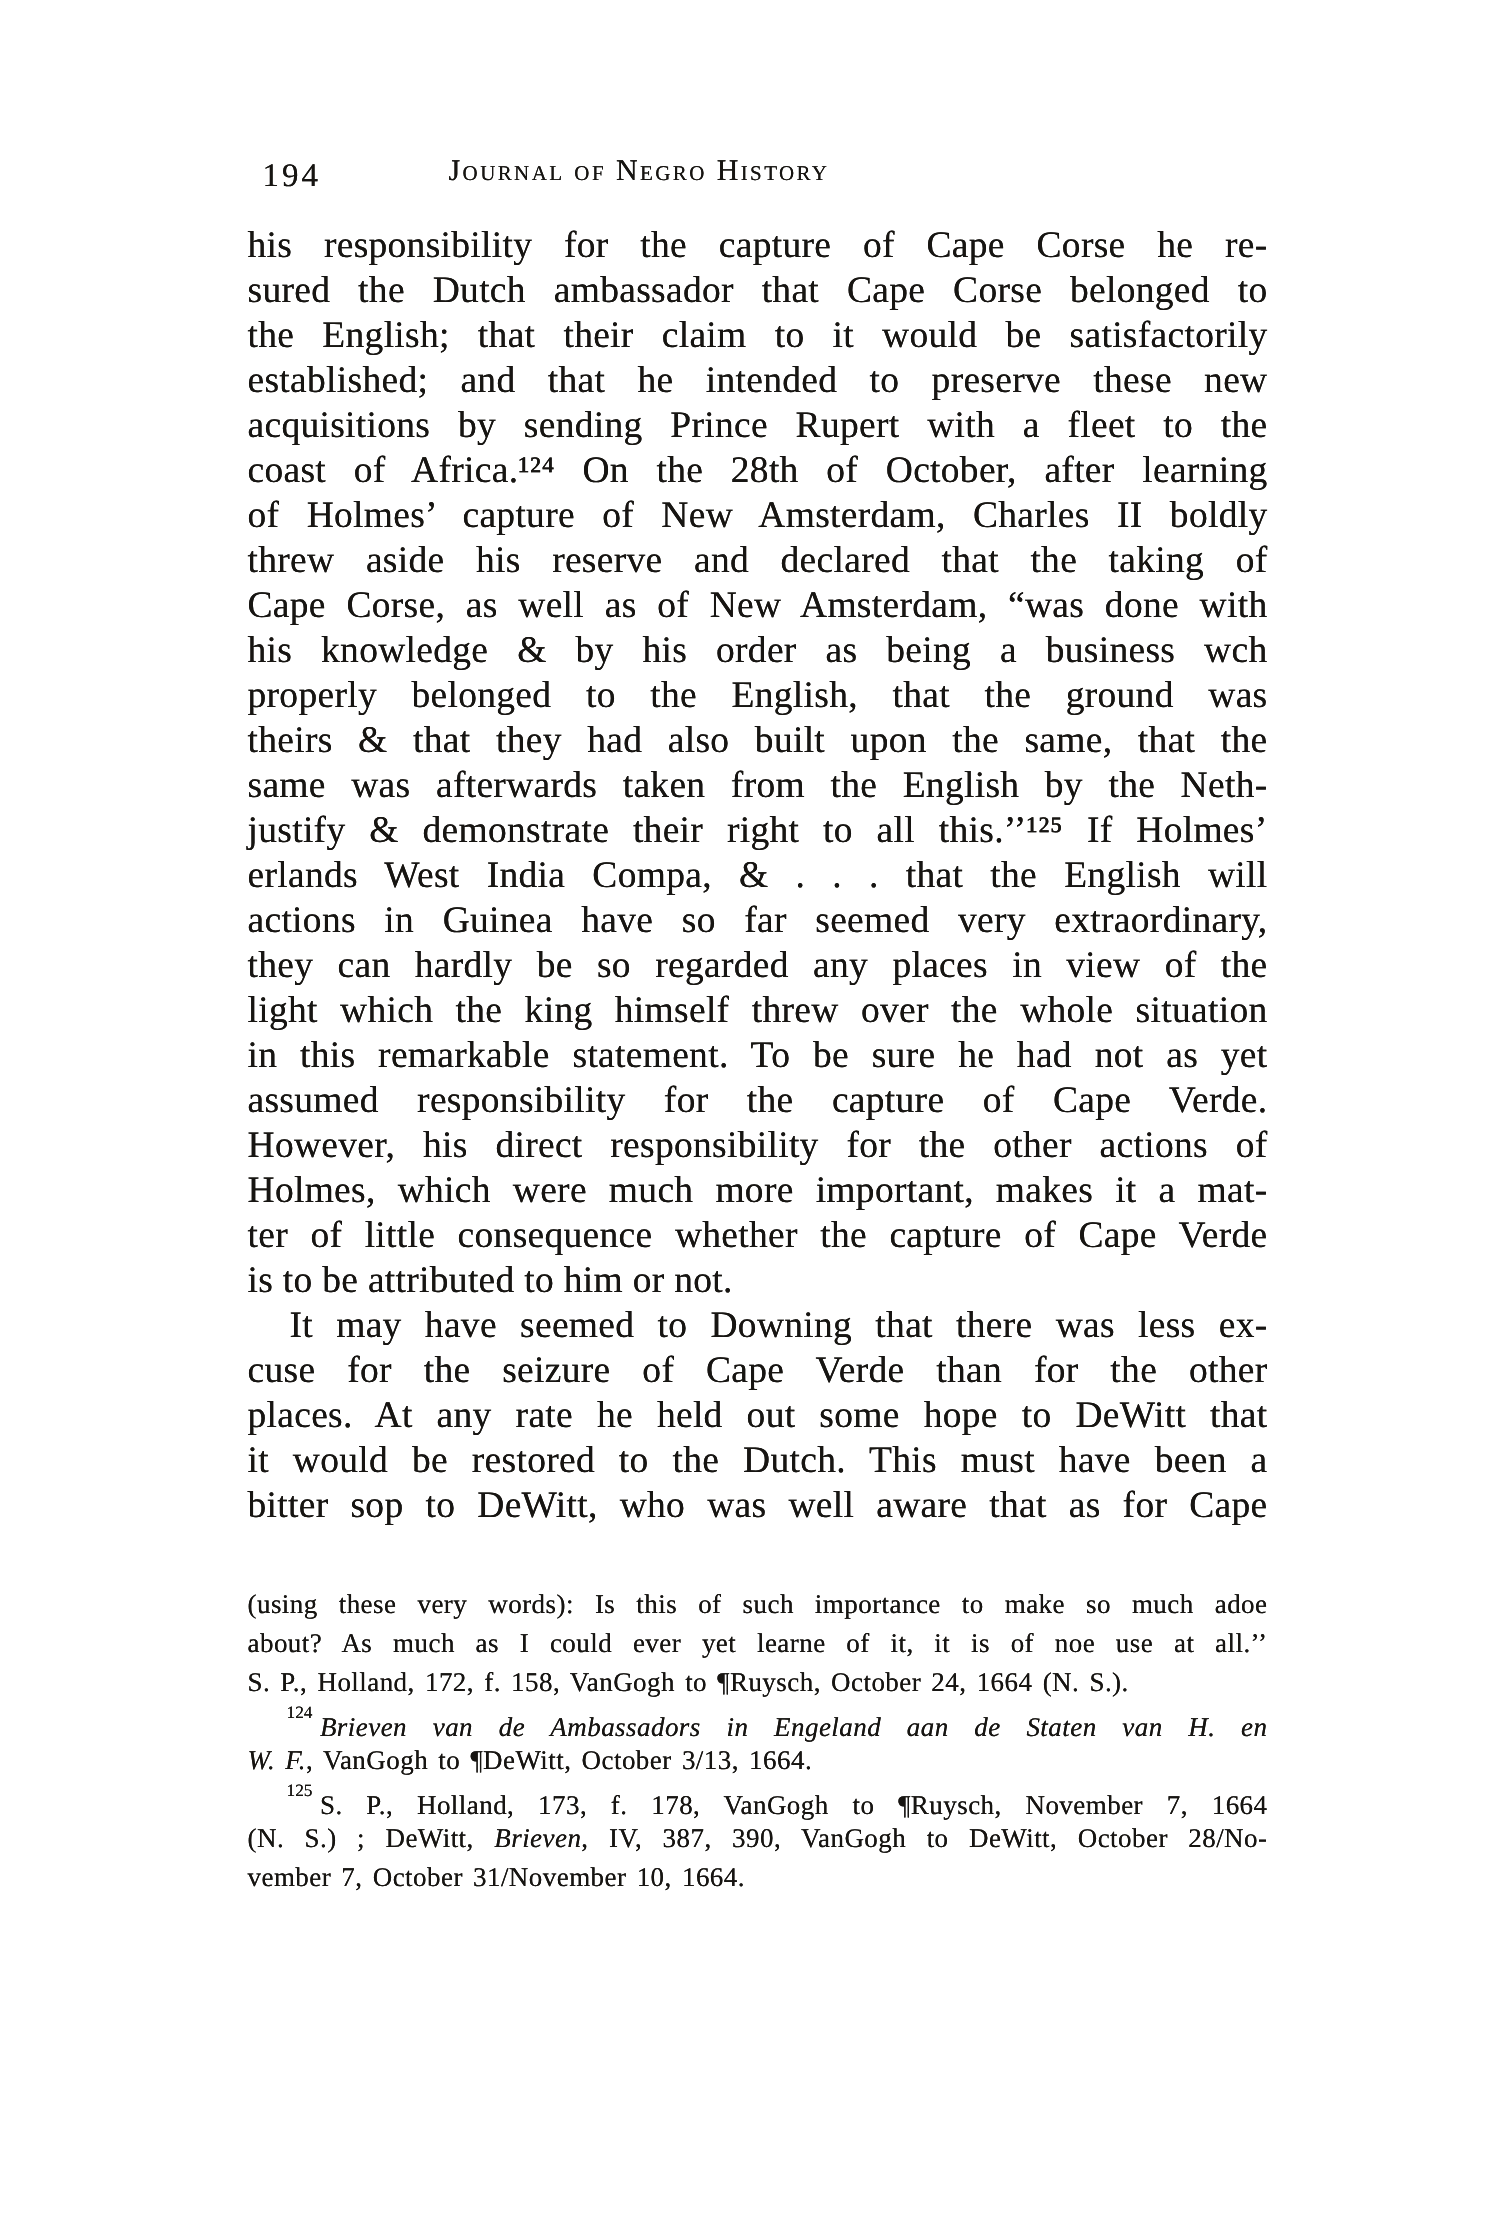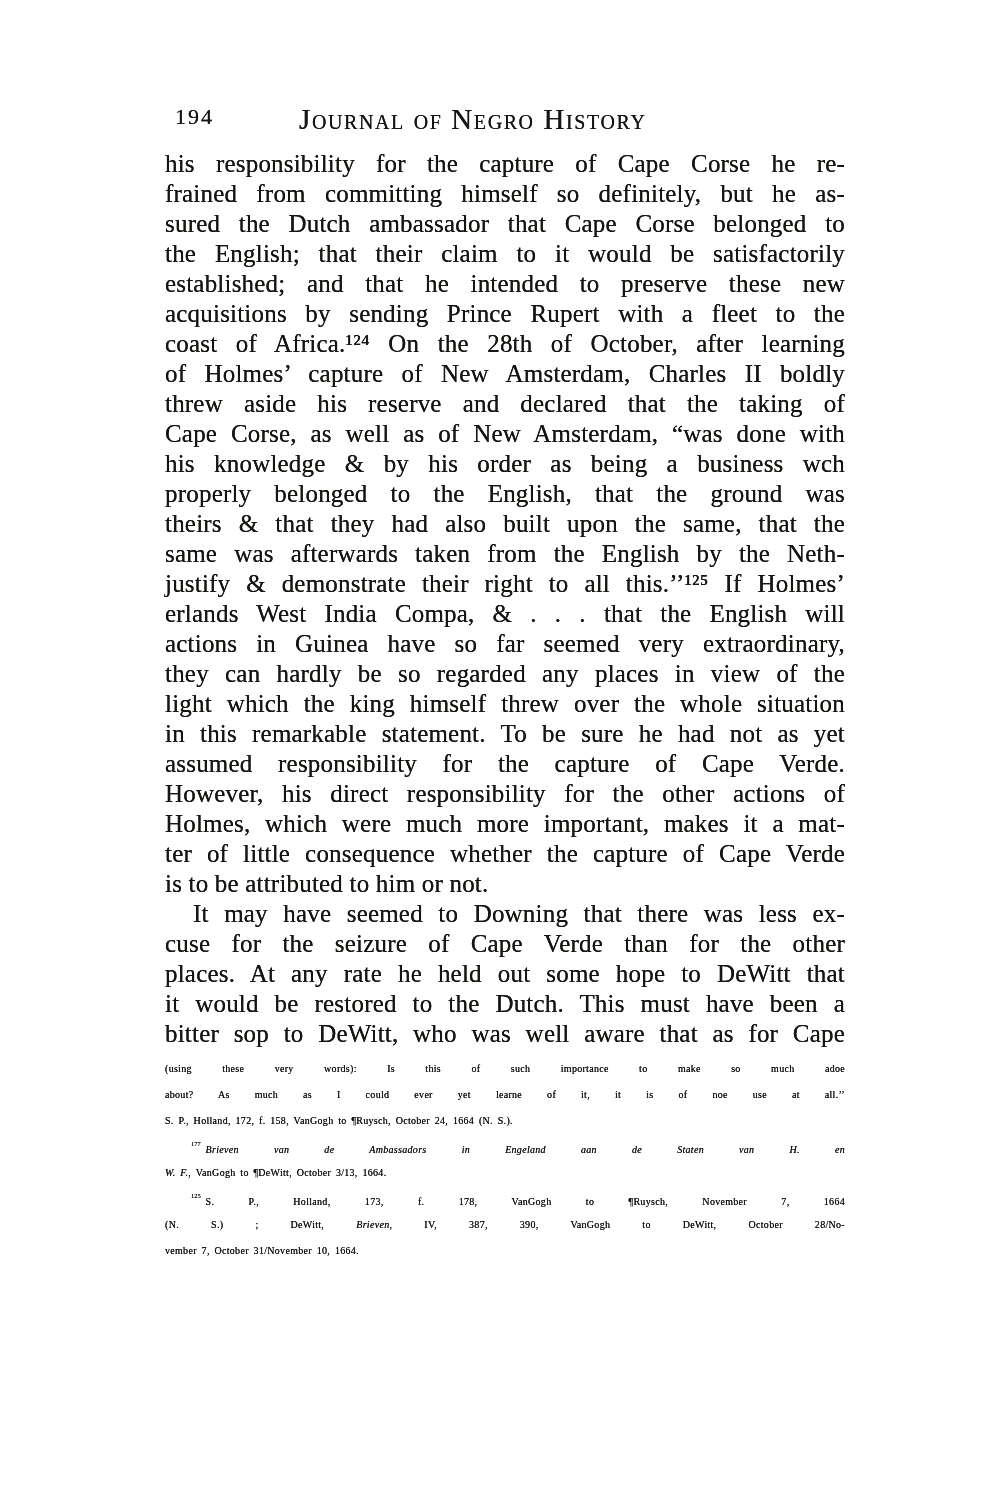--- a/index.html
+++ b/index.html
@@ -19,21 +19,21 @@
   .ink { text-shadow: 0 0 0.35px currentColor; padding-left: 16px; }
 
   
   .header { position: absolute; top: 101px; left: 0; width: 1000px; height: 34px; }
   .pageno {
     position: absolute; left: 175px; top: 3px;
     font-size: 22px; letter-spacing: 2px;
   }
   .jtitle {
     position: absolute; left: 299px; top: 2px;
-    font-size: 29px;
+    font-size: 20px;
     font-variant: small-caps;
     letter-spacing: 1.6px;
     white-space: nowrap;
   }
 
   
   .bodyblock {
     position: absolute; left: 165px; top: 149px; width: 680px;
   }
   .bl {
@@ -47,21 +47,21 @@
   }
   .bl.end { text-align-last: left; }
   .bl.ind { text-indent: 28px; }
 
   
   .fnblock {
     position: absolute; left: 165px; top: 1056px; width: 680px;
   }
   .fl {
     height: 26px; line-height: 26px;
-    font-size: 10px;
+    font-size: 18px;
     letter-spacing: 0.3px;
     word-spacing: 2px;
     text-align: justify;
     text-align-last: justify;
   }
   .fl.end { text-align-last: left; }
   .fl.ind { text-indent: 26px; }
   .fl i { }
   .fn-sup {
     font-size: 0.64em;
@@ -75,21 +75,20 @@
 
 <div class="page ink">
 
   <div class="header">
     <div class="pageno">194</div>
     <div class="jtitle">Journal of Negro History</div>
   </div>
 
   <div class="bodyblock">
     <div class="bl">his responsibility for the capture of Cape Corse he re-</div>
-    <div class="bl">frained from committing himself so definitely, but he as-</div>
     <div class="bl">sured the Dutch ambassador that Cape Corse belonged to</div>
     <div class="bl">the English; that their claim to it would be satisfactorily</div>
     <div class="bl">established; and that he intended to preserve these new</div>
     <div class="bl">acquisitions by sending Prince Rupert with a fleet to the</div>
     <div class="bl">coast of Africa.¹²⁴  On the 28th of October, after learning</div>
     <div class="bl">of Holmes’ capture of New Amsterdam, Charles II boldly</div>
     <div class="bl">threw aside his reserve and declared that the taking of</div>
     <div class="bl">Cape Corse, as well as of New Amsterdam, “was done with</div>
     <div class="bl">his knowledge &amp; by his order as being a business wch</div>
     <div class="bl">properly belonged to the English, that the ground was</div>
@@ -117,21 +116,21 @@
     <div class="fl">
       <span>(using these very words): Is this of such importance to make so much adoe</span>
     </div>
     <div class="fl">
       <span>about?  As much as I could ever yet learne of it, it is of noe use at all.’’</span>
     </div>
     <div class="fl end">
       <span>S. P., Holland, 172, f. 158, VanGogh to ¶Ruysch, October 24, 1664 (N. S.).</span>
     </div>
     <div class="fl ind">
-      <sup class="fn-sup">177</sup><i>Brieven van de Ambassadors in Engeland aan de Staten van H. en</i>
+      <sup class="fn-sup">124</sup><i>Brieven van de Ambassadors in Engeland aan de Staten van H. en</i>
     </div>
     <div class="fl end">
       <i>W. F.</i><span>, VanGogh to ¶DeWitt, October 3/13, 1664.</span>
     </div>
     <div class="fl ind">
       <sup class="fn-sup">125</sup><span>S. P., Holland, 173, f. 178, VanGogh to ¶Ruysch, November 7, 1664</span>
     </div>
     <div class="fl">
       <span>(N. S.) ; DeWitt, </span><i>Brieven</i><span>, IV, 387, 390, VanGogh to DeWitt, October 28/No-</span>
     </div>

